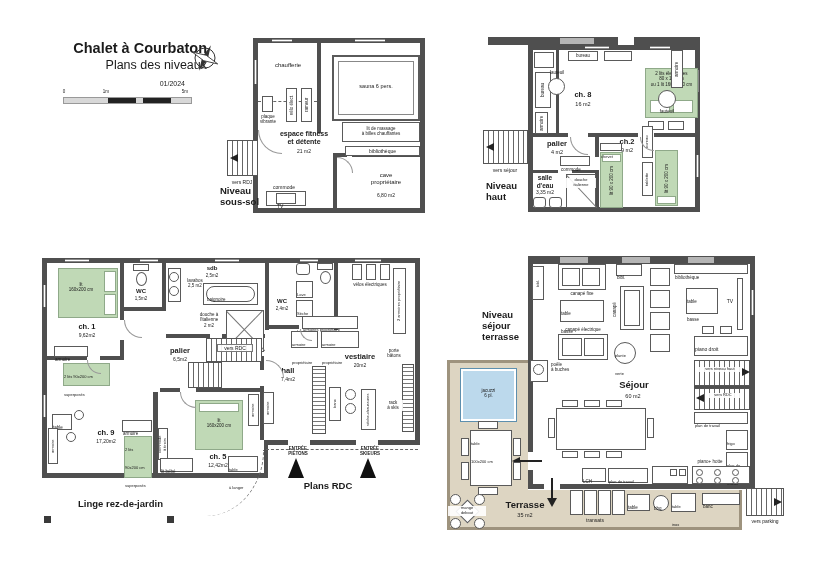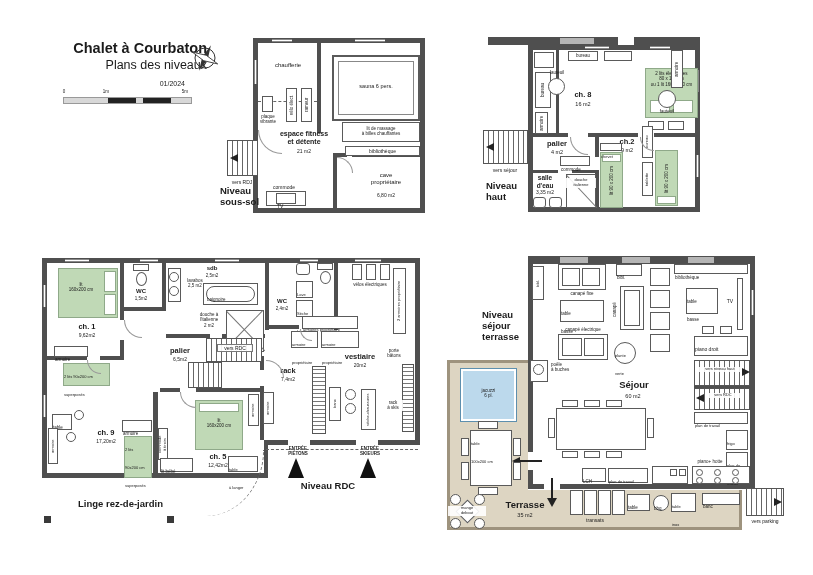--- a/index.html
+++ b/index.html
@@ -291,21 +291,21 @@
         <span class="L rot" style="position:static;width:100%;height:100%;font-size:4px;">banc</span>
       </div>
     <div class="c" style="left:345px;top:389px;width:11px;height:11px;"></div>
     <div class="c" style="left:345px;top:403px;width:11px;height:11px;"></div>
     <div class="f" style="left:361px;top:389px;width:15px;height:41px;">
         <span class="L rot" style="position:static;width:100%;height:100%;font-size:4px;">sèche-chaussures</span>
       </div>
     <div class="hatch" style="left:402px;top:364px;width:12px;height:68px;"></div>
     <div class="L s4 lblbg" style="left:383px;top:400px;width:20px;">rack
 à skis</div>
-    <div class="L b s7" style="left:274px;top:366px;width:28px;">rack</div>
+    <div class="L b s7" style="left:274px;top:366px;width:28px;">hall</div>
     <div class="L s5" style="left:276px;top:376px;width:24px;">7,4m2</div>
     <div class="f" style="left:263px;top:392px;width:11px;height:32px;">
         <span class="L rot" style="position:static;width:100%;height:100%;font-size:4px;">armoire</span>
       </div>
     <div class="hatch" style="left:312px;top:366px;width:14px;height:68px;"></div>
     <div class="g" style="left:63px;top:363px;width:47px;height:23px;"><span class="L" style="position:static;font-size:4px;">2 lits 90x200 cm
 superposés</span></div>
     <div class="f" style="left:52px;top:414px;width:20px;height:16px;"><span class="L s4" style="position:static;">table</span></div>
     <div class="c" style="left:74px;top:410px;width:10px;height:10px;"></div>
     <div class="c" style="left:66px;top:432px;width:10px;height:10px;"></div>
@@ -340,21 +340,21 @@
     <div class="arc2" style="left:266px;top:360px;width:18px;height:18px;"></div>
     <div class="arc" style="left:300px;top:329px;width:12px;height:12px;"></div>
     <div class="L s4 b" style="left:278px;top:446px;width:40px;">ENTRÉE
 PIÉTONS</div>
     <div class="L s4 b" style="left:350px;top:446px;width:40px;">ENTRÉE
 SKIEURS</div>
     <div class="triU" style="left:288px;top:458px;"></div>
     <div class="triU" style="left:360px;top:458px;"></div>
     <div class="dash" style="left:266px;top:449px;width:152px;"></div>
     <div class="dcurve" style="left:206px;top:450px;width:58px;height:66px;"></div>
-    <div class="L b s9" style="left:296px;top:481px;width:64px;">Niveau RDC</div>
+    <div class="L b s9" style="left:296px;top:481px;width:64px;">Plans RDC</div>
     <div class="L b s9 left" style="left:78px;top:499px;width:140px;">Linge rez-de-jardin</div>
     <div class="sq" style="left:44px;top:516px;width:7px;height:7px;"></div>
     <div class="sq" style="left:167px;top:516px;width:7px;height:7px;"></div>
   </div>
 
   <div class="grp">
     <div class="terr" style="left:447px;top:360px;width:81px;height:170px;"></div>
     <div class="terr" style="left:447px;top:490px;width:295px;height:40px;"></div>
     <div class="rim" style="left:447px;top:360px;width:81px;height:3px;"></div>
     <div class="rim" style="left:447px;top:360px;width:3px;height:170px;"></div>

